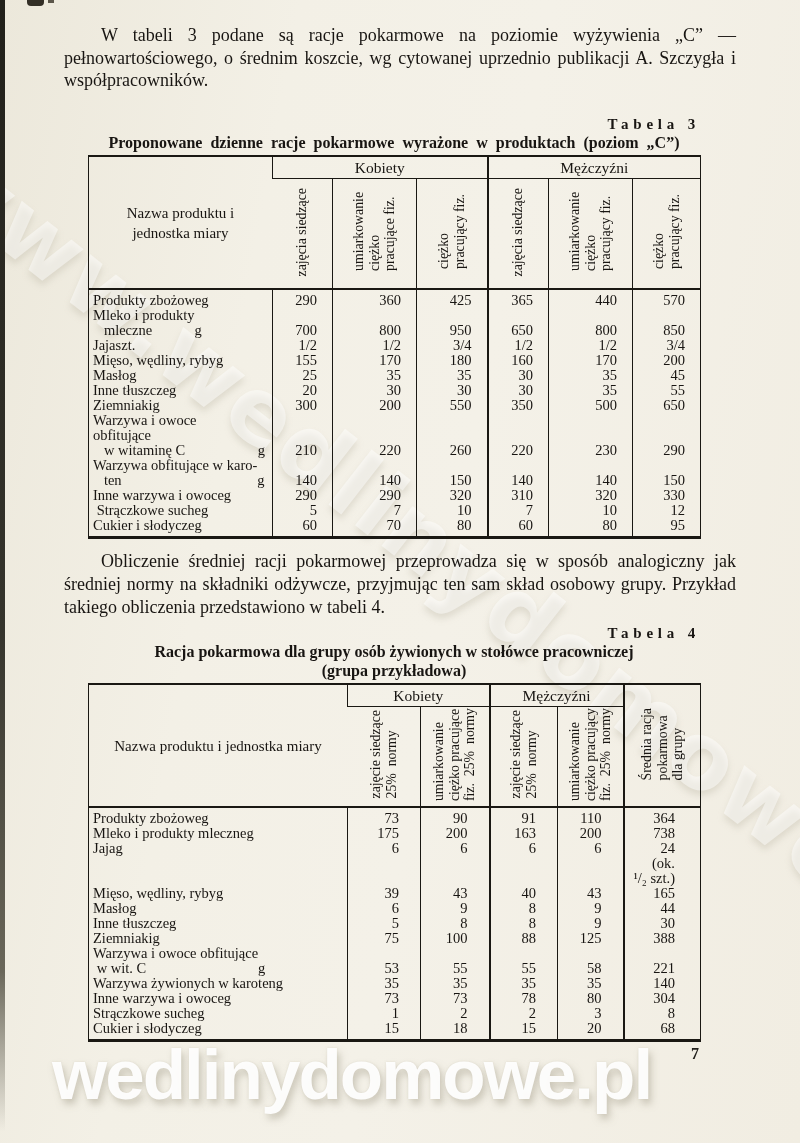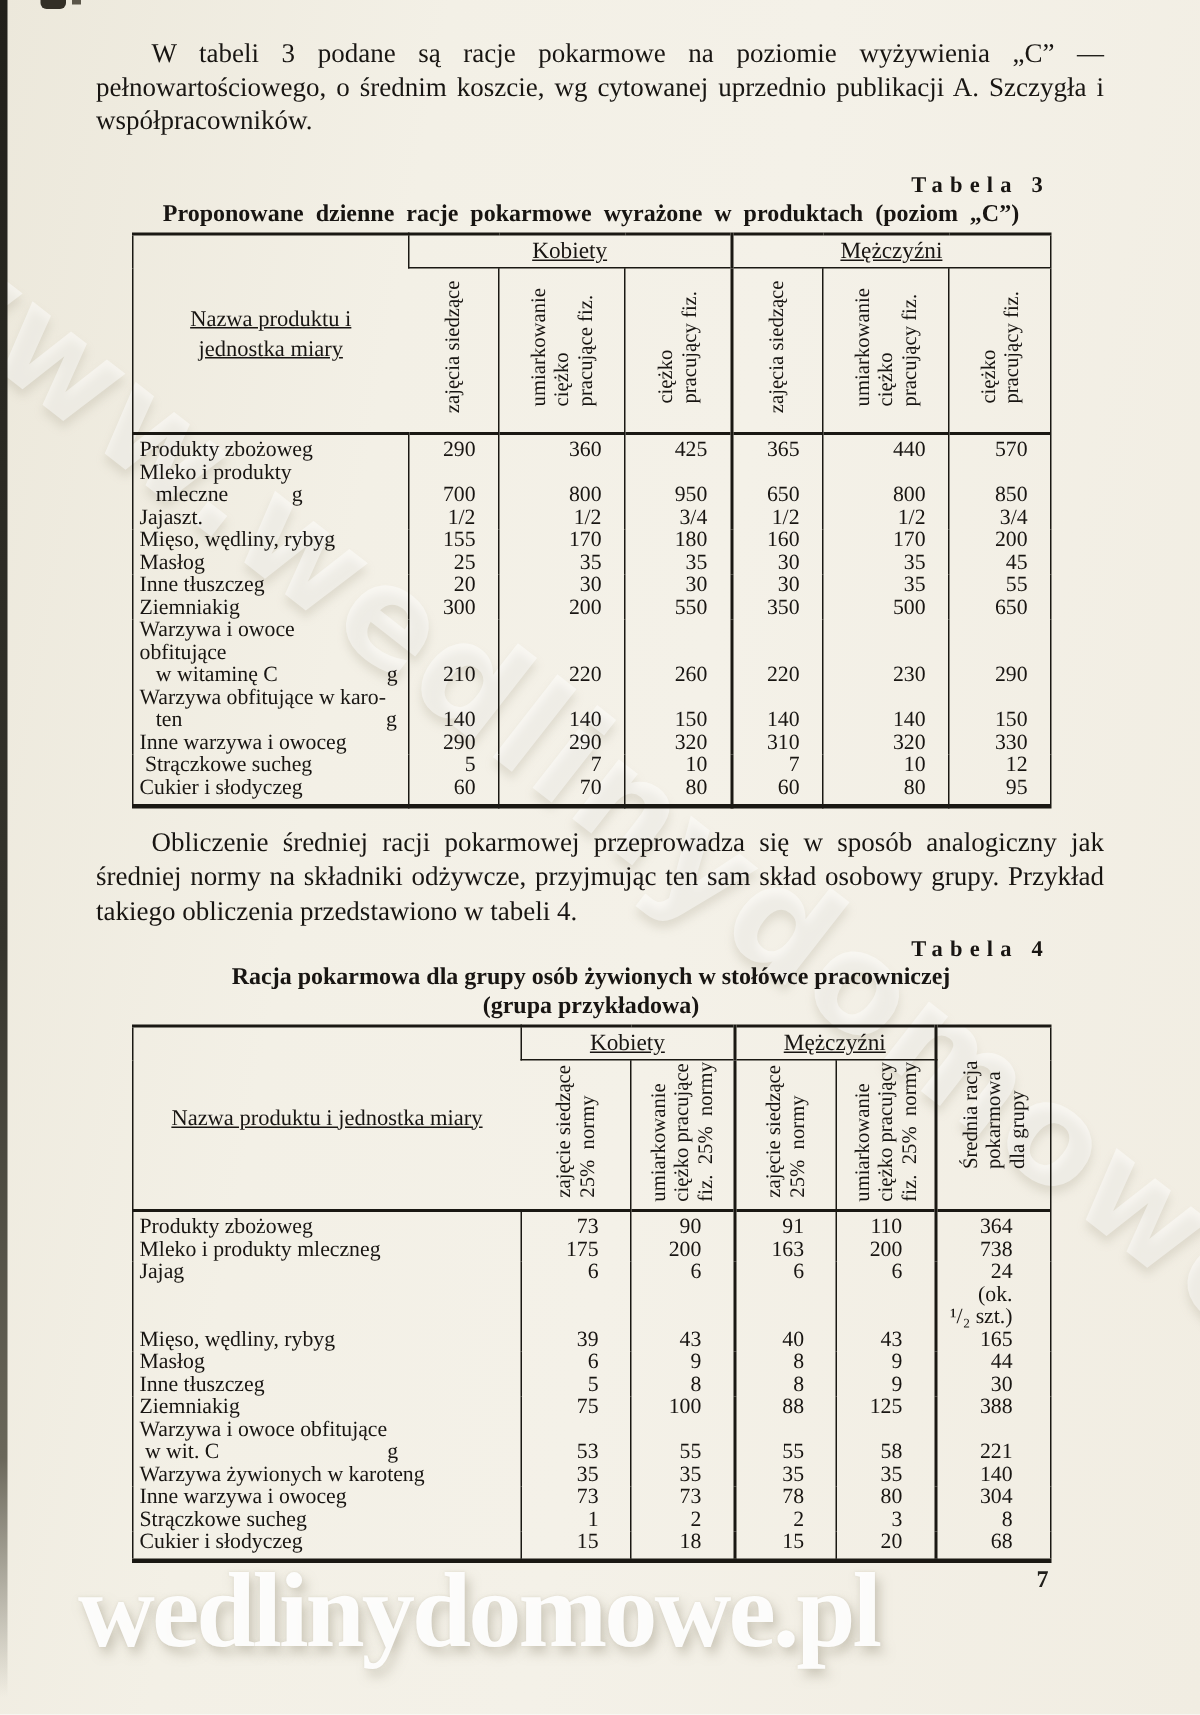--- a/index.html
+++ b/index.html
@@ -13,40 +13,40 @@
     background:linear-gradient(180deg,#21201a 0%,#35342c 55%,#6a675a 85%,rgba(120,116,100,0) 99%);}
   .edge-mark1{position:absolute;left:27px;top:0;width:17px;height:6px;background:#332f26;border-radius:0 0 4px 4px;z-index:5;}
   .edge-mark2{position:absolute;left:48px;top:0;width:6px;height:3px;background:#5b564a;z-index:5;}
 
   .wm-diag{position:absolute;left:-28px;top:118px;z-index:1;
     font-family:"DejaVu Sans","Liberation Sans",sans-serif;font-weight:bold;font-size:92px;
     color:rgba(255,255,255,0.48);letter-spacing:2px;white-space:nowrap;
     transform:rotate(38deg);transform-origin:0 0;
     text-shadow:3px 4px 6px rgba(185,180,162,0.35);}
   .wm-bottom{position:absolute;left:52px;top:1034px;width:700px;z-index:3;
-    font-family:Liberation Serif, serif;font-weight:bold;font-size:71px;
+    font-family:Liberation Sans, sans-serif;font-weight:bold;font-size:71px;
     color:rgba(255,255,255,0.93);letter-spacing:-2px;
     text-shadow:0 0 2px rgba(205,200,184,0.55),3px 5px 7px rgba(165,160,142,0.5);}
   .page-number{position:absolute;left:691px;top:1045px;z-index:4;font-weight:bold;font-size:16px;color:#22201c;}
 
   .content{position:relative;z-index:2;}
   .para{margin:0 64px;width:672px;font-size:18px;line-height:1.26;text-align:justify;text-indent:37px;}
   .para1{padding-top:24px;}
   .para2{margin-top:11px;}
   .tabela-label{margin:0 100px 0 64px;width:636px;text-align:right;
     font-weight:bold;font-size:15px;letter-spacing:0.32em;}
   .tabela-label.t3l{margin-top:24px;}
   .tabela-label.t4l{margin-top:7px;}
   .tbl-title{margin:1px 100px 3px 88px;width:612px;text-align:center;font-weight:bold;font-size:16px;line-height:1.15;}
   .tbl-title.wt{word-spacing:4px;}
 
   table{border-collapse:collapse;table-layout:fixed;margin-left:88px;width:612px;
     border:1.5px solid #1a1813;border-top-width:2.5px;border-bottom-width:3px;}
   th,td{padding:0;font-weight:normal;}
-  th{border-left:1px solid #1a1813;text-decoration:underline;}
+  th{border-left:1px solid #1a1813;}
   td{border-left:1px solid #1a1813;}
   th:first-child,td:first-child{border-left:none;}
   .gsep{border-left:2.5px solid #1a1813 !important;}
   .group-h{font-size:15.5px;text-align:center;padding:2px 0 1px 0;border-bottom:1.5px solid #1a1813;}
   .name-h{font-size:15px;text-align:center;vertical-align:middle;line-height:1.35;padding:0 12px;}
   th.rot{vertical-align:middle;text-align:center;}
   th.rot span{display:inline-block;writing-mode:vertical-rl;transform:rotate(180deg);
     font-size:13.8px;line-height:1.14;white-space:pre;text-align:left;}
   .t3 th.rot{height:109px;}
   .t4 th.rot{height:99px;}

